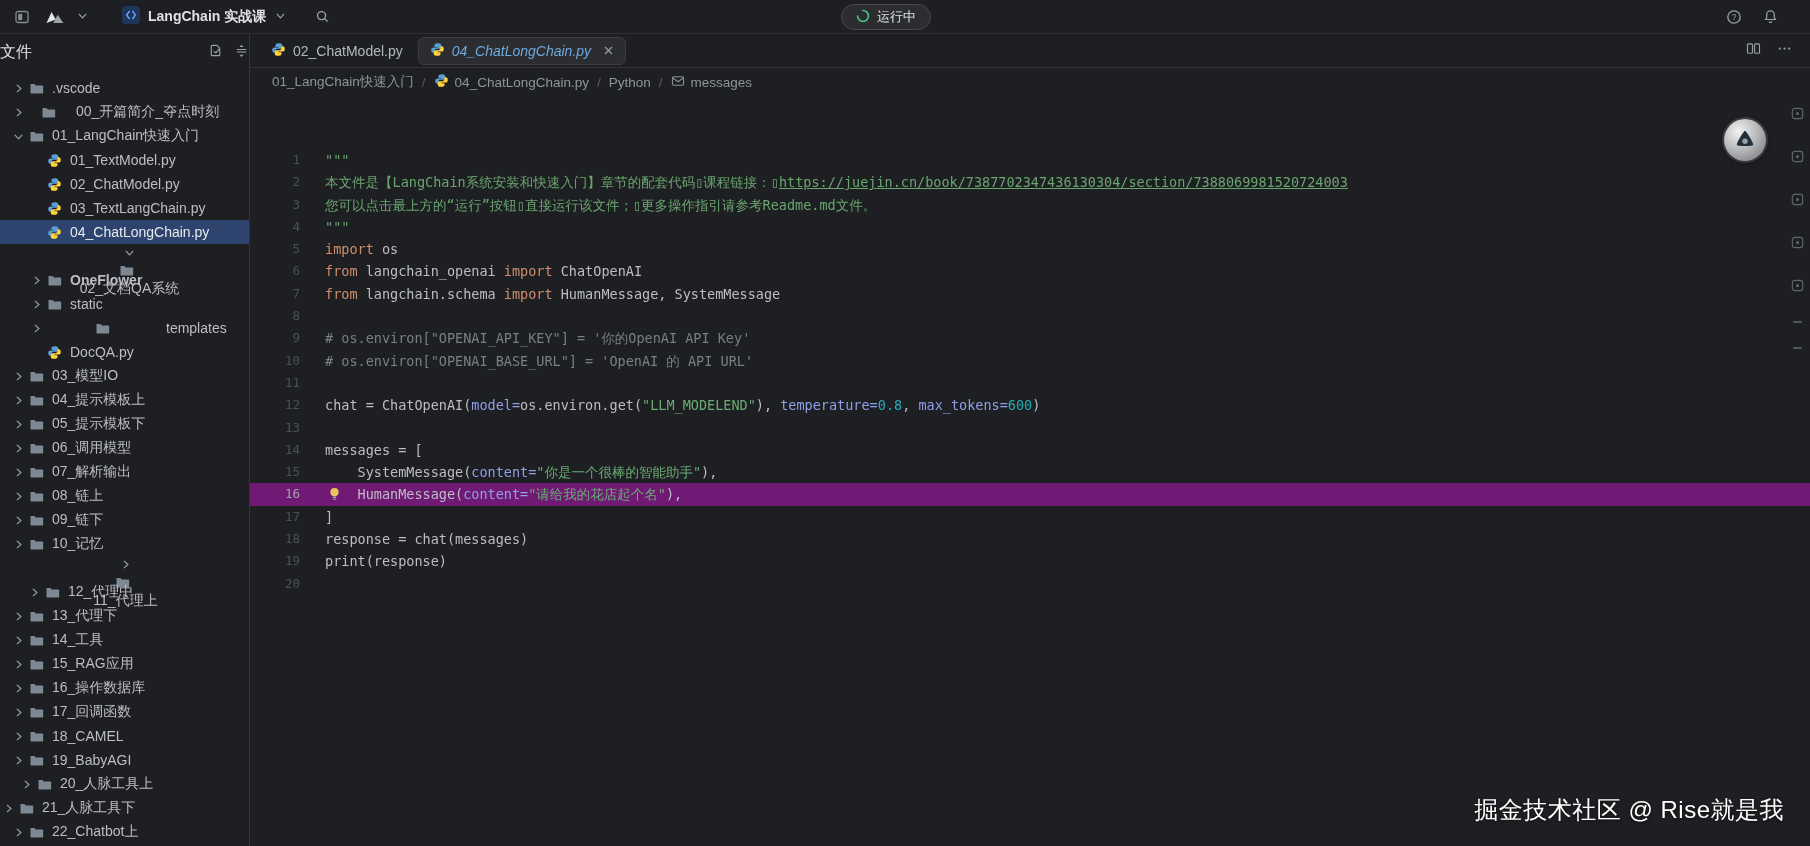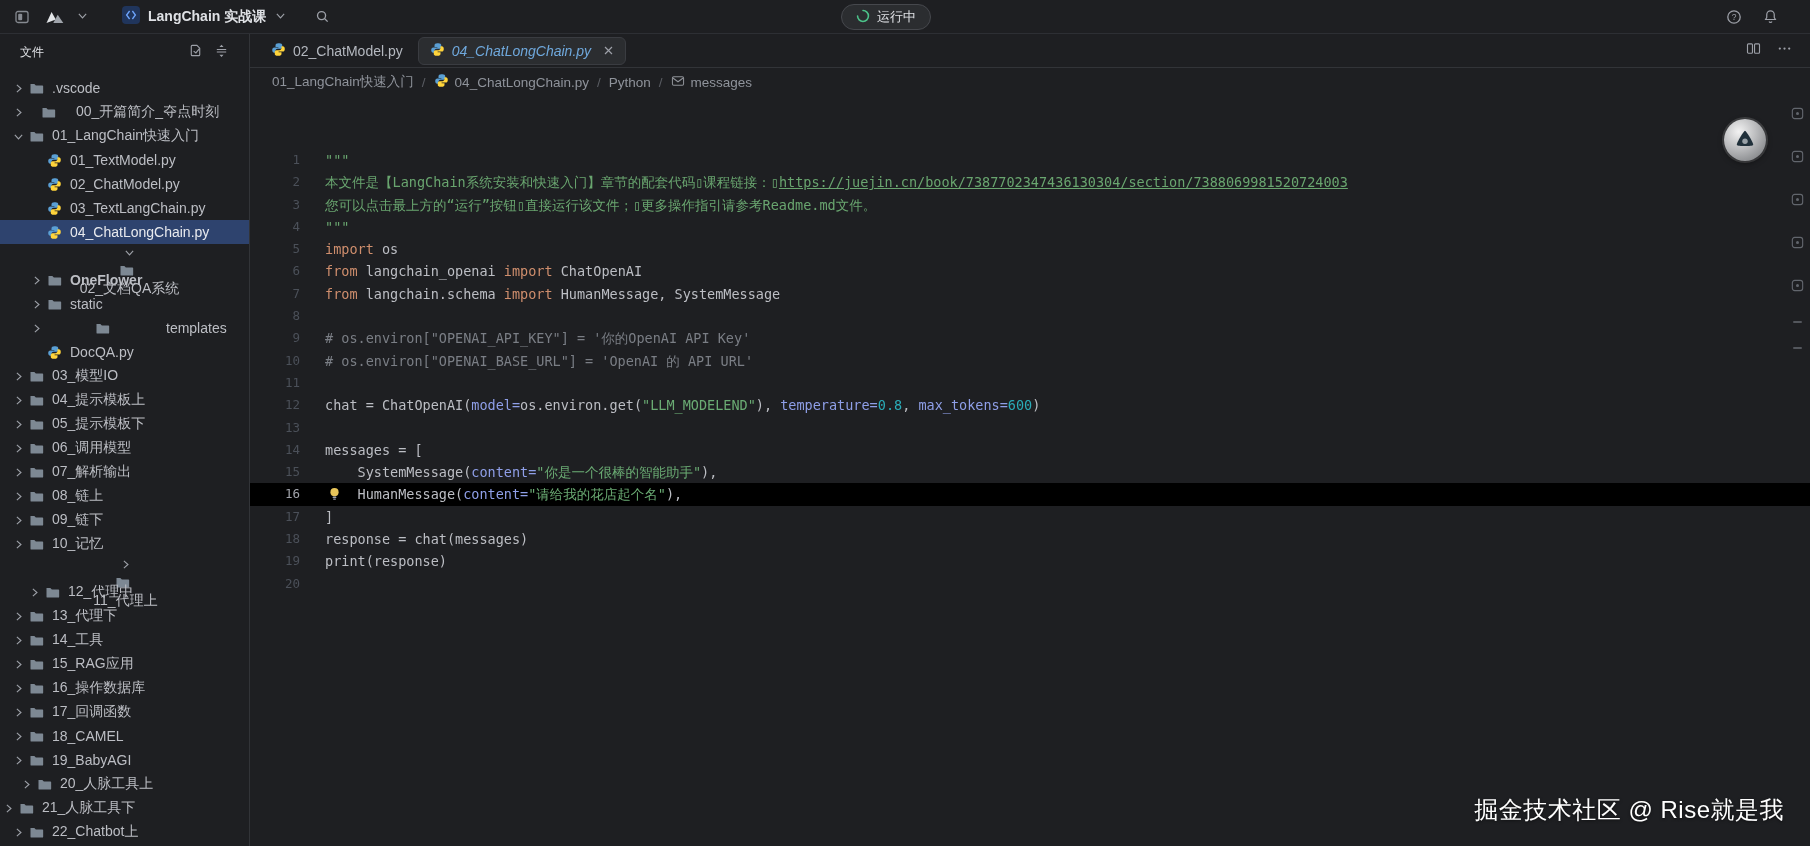--- a/index.html
+++ b/index.html
@@ -16,21 +16,21 @@
   .proj-name{font-weight:700;font-size:14px;color:#dfe1e5}
   .runpill{position:absolute;left:50%;top:4px;transform:translateX(calc(-50% - 19px));height:26px;
            display:flex;align-items:center;gap:7px;padding:0 14px;background:#2b2d30;
            border:1px solid #46484d;border-radius:14px;font-size:13px;color:#dfe1e5}
   .tb-right{margin-left:auto;display:flex;align-items:center;gap:12px;padding-right:18px}
   .reddot{position:absolute;top:15px;right:3px;width:7px;height:7px;border-radius:50%;background:#e8504a}
 
   
   .sidebar{position:absolute;top:34px;left:0;width:250px;bottom:0;background:#1e1f22;
            border-right:1px solid #323438;overflow:hidden}
-  .sb-header{height:36px;display:flex;align-items:center;padding:0 20px;font-size:12px;color:#dfe1e5}
+  .sb-header{height:36px;display:flex;align-items:center;padding:0 0;font-size:16px;color:#dfe1e5}
   .sb-actions{margin-left:auto;display:flex;gap:11px}
   .tree{position:absolute;top:42px;left:0;right:0;bottom:0;overflow:hidden}
   .tree-row{height:24px;display:flex;align-items:center;font-size:14px;color:#bcbec4;white-space:nowrap;cursor:default}
   .tree-row.selected{background:#2e436e;color:#e8eaee}
   .chev{width:17px;flex:0 0 17px;display:inline-flex;justify-content:center;align-items:center}
   .ticon{width:19px;flex:0 0 19px;display:inline-flex;justify-content:center;align-items:center;margin-right:6px}
 
   
   .main{position:absolute;left:250px;top:34px;right:0;bottom:0}
   .tabbar{height:34px;display:flex;align-items:center;border-bottom:1px solid #323438;padding-left:8px}
@@ -41,21 +41,21 @@
   .tab-close{margin-left:5px;display:inline-flex}
   .tab-actions{margin-left:auto;display:flex;gap:16px;align-items:center;padding-right:18px;color:#9da0a8}
   .crumbs{height:28px;display:flex;align-items:center;gap:8px;padding-left:22px;font-size:13.5px;color:#8f939b}
   .crumb{display:flex;align-items:center;gap:6px}
   .crumb-sep{color:#5a5d63}
 
   
   .editor{position:absolute;top:96px;left:0;right:0;bottom:0;overflow:hidden;
           font-family:"DejaVu Sans Mono",monospace;font-size:13.5px;padding-top:19px}
   .cl{position:relative;height:22.3px;line-height:22.3px;display:flex;align-items:center}
-  .cl.current{background:#000000}
+  .cl.current{background:#701a75}
   .ln{flex:0 0 50px;width:50px;text-align:right;color:#4b5059;font-size:12.5px}
   .cl.current .ln{color:#a1a3ab}
   .code{margin-left:25px;white-space:pre}
   .bulb{position:absolute;left:78px;top:3px;display:inline-flex}
   .tok-doc{color:#69a56f}
   .tok-link{color:#69a56f;text-decoration:underline}
   .tok-kw{color:#cf8e6d}
   .tok-str{color:#6aab73}
   .tok-num{color:#2aacb8}
   .tok-com{color:#7a7e85}

